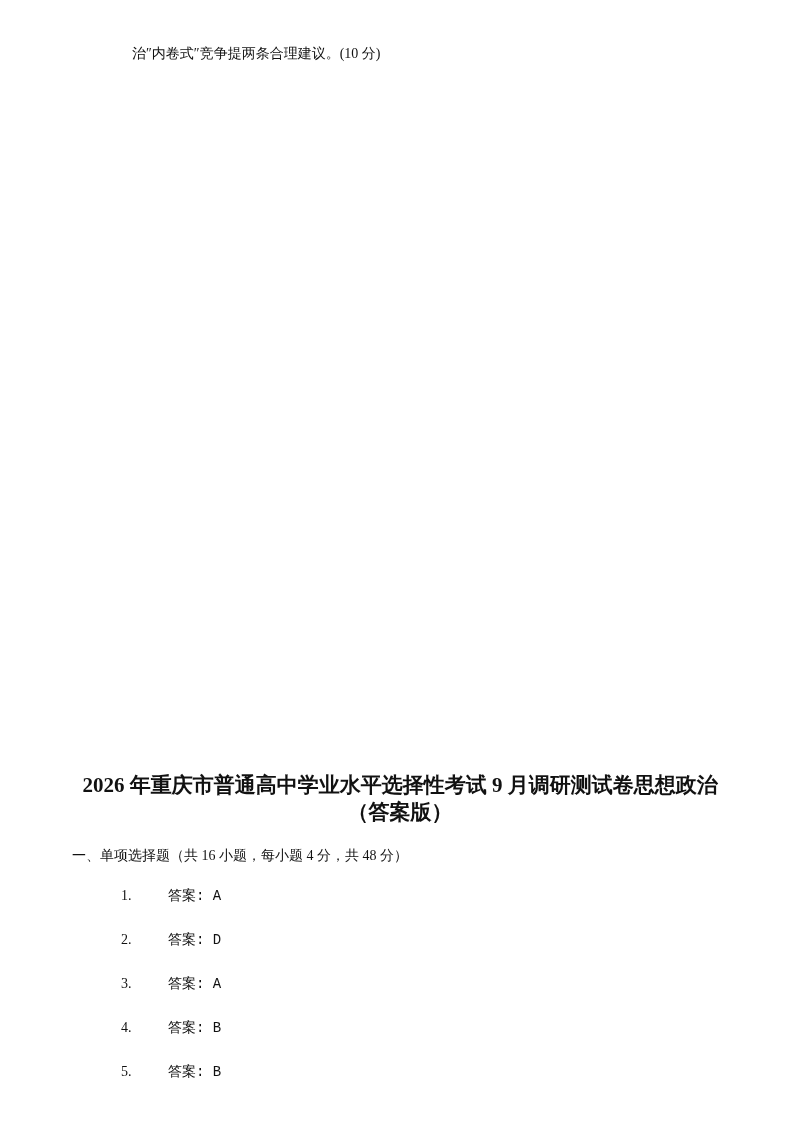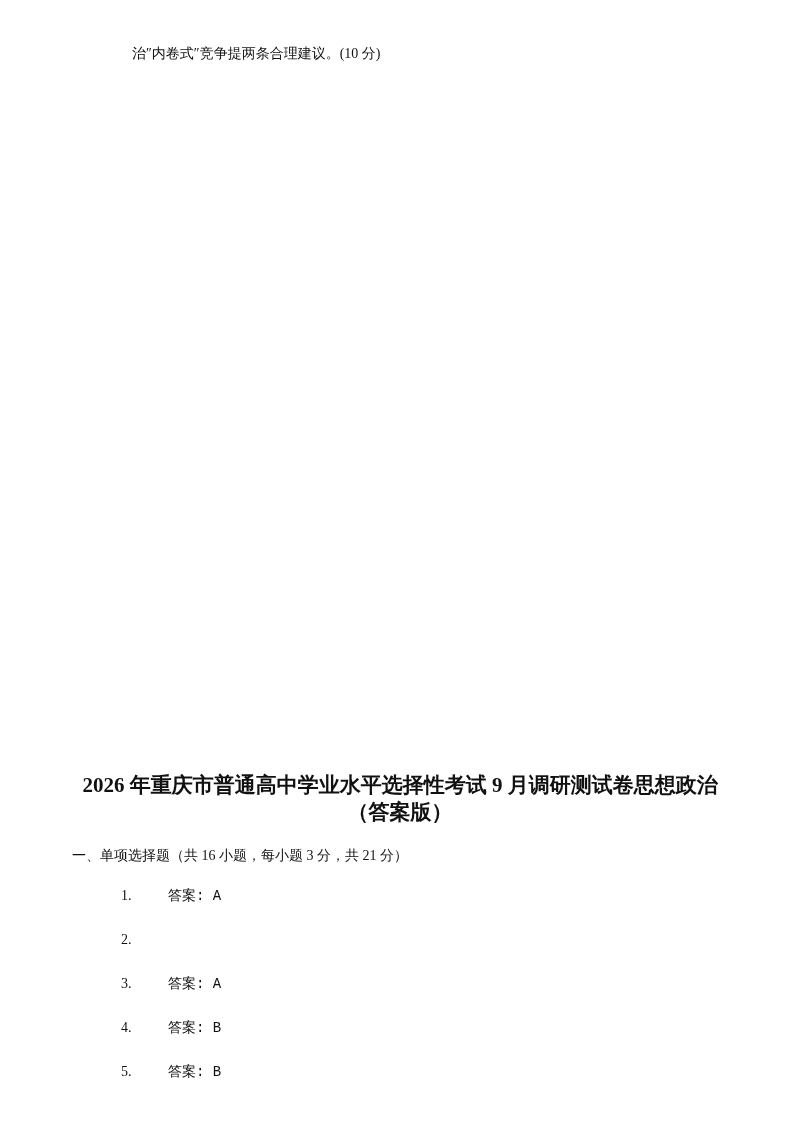--- a/index.html
+++ b/index.html
@@ -74,31 +74,32 @@
 <body>
 
 <div class="page">
 
   <div class="top-line">治″内卷式″竞争提两条合理建议。(10 分)</div>
 
   <h1 class="doc-title">
     <span class="doc-title-inner">2026 年重庆市普通高中学业水平选择性考试 9 月调研测试卷思想政治（答案版）</span>
   </h1>
 
-  <div class="section-heading">一、单项选择题（共 16 小题，每小题 3 分，共 21 分）</div>
+  <div class="section-heading">一、单项选择题（共 16 小题，每小题 4 分，共 48 分）</div>
 
   <div class="answer-list">
 
     <div class="answer-item">
       <span class="answer-number">1.</span>
       <span class="answer-label">答案: A</span>
     </div>
 
     <div class="answer-item">
       <span class="answer-number">2.</span>
+      <span class="answer-label">答案: D</span>
     </div>
 
     <div class="answer-item">
       <span class="answer-number">3.</span>
       <span class="answer-label">答案: A</span>
     </div>
 
     <div class="answer-item">
       <span class="answer-number">4.</span>
       <span class="answer-label">答案: B</span>

